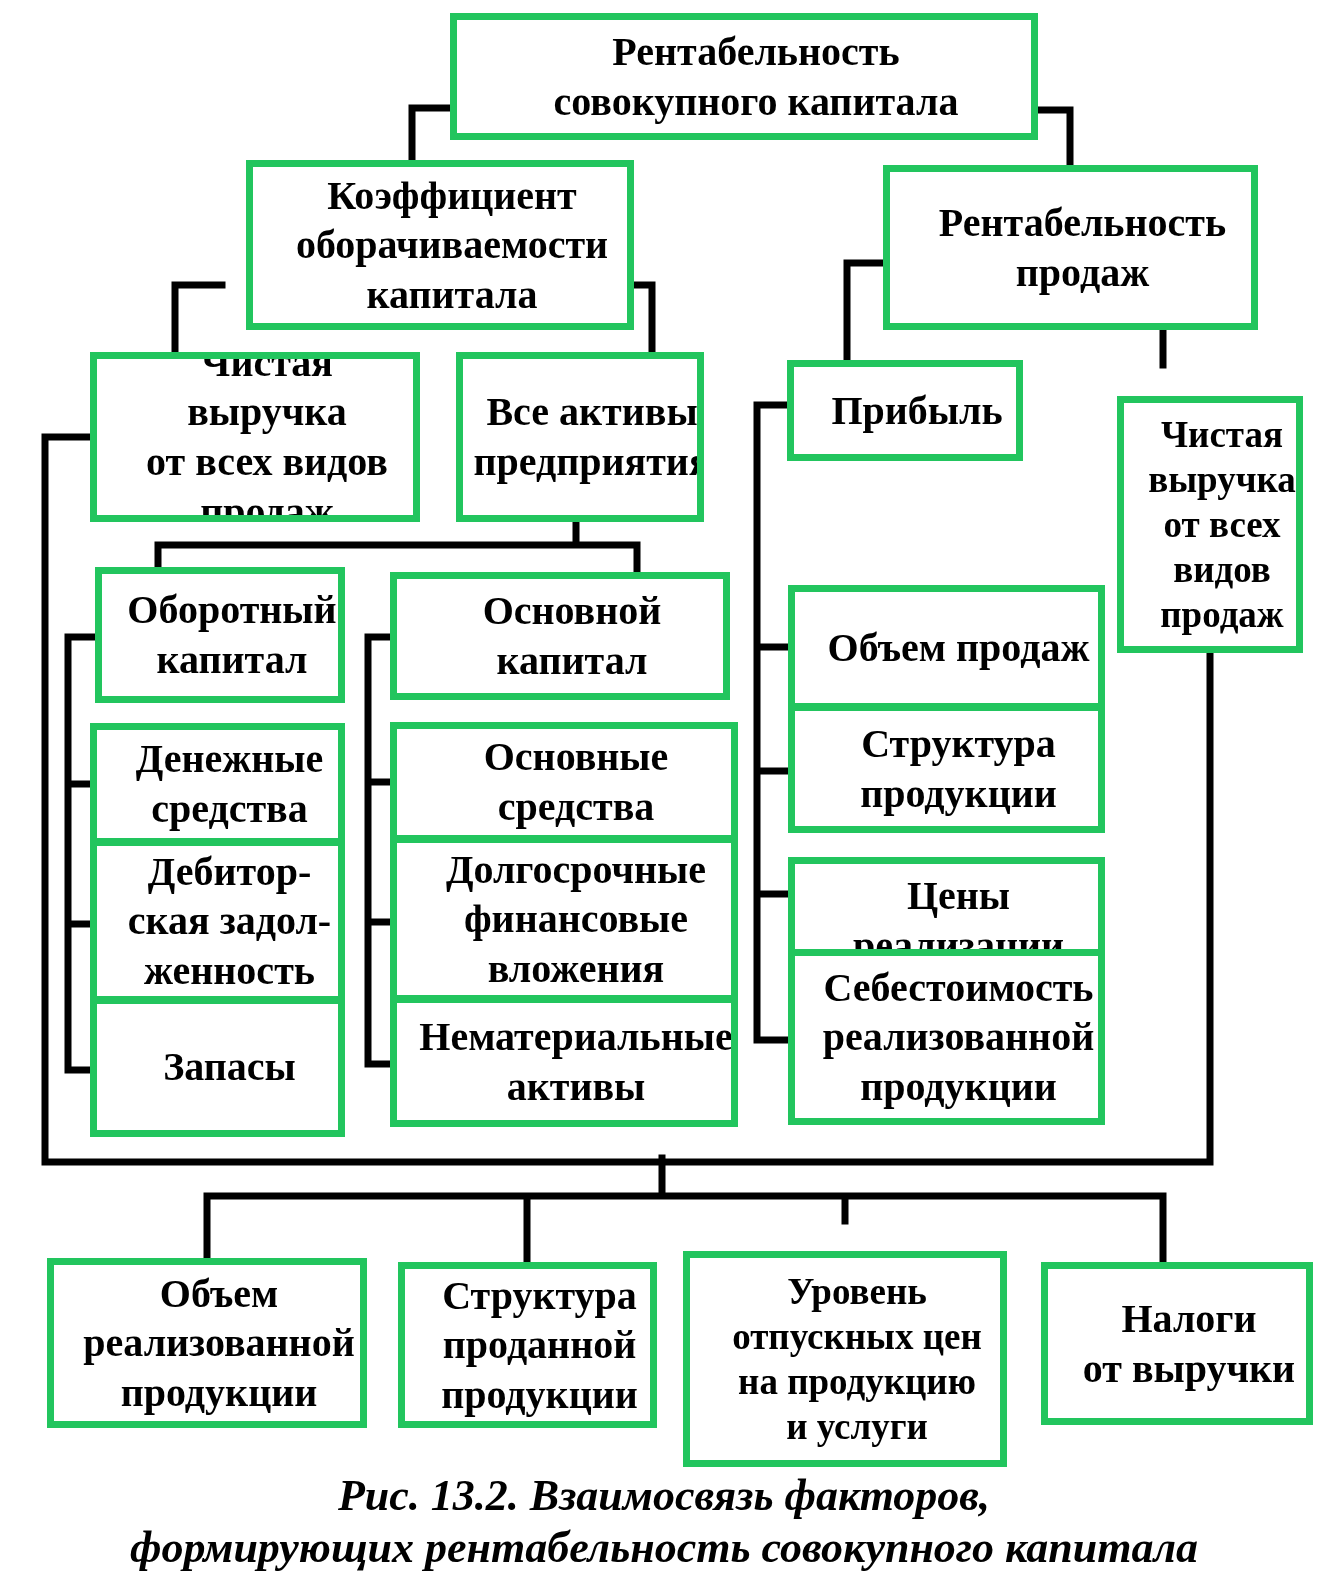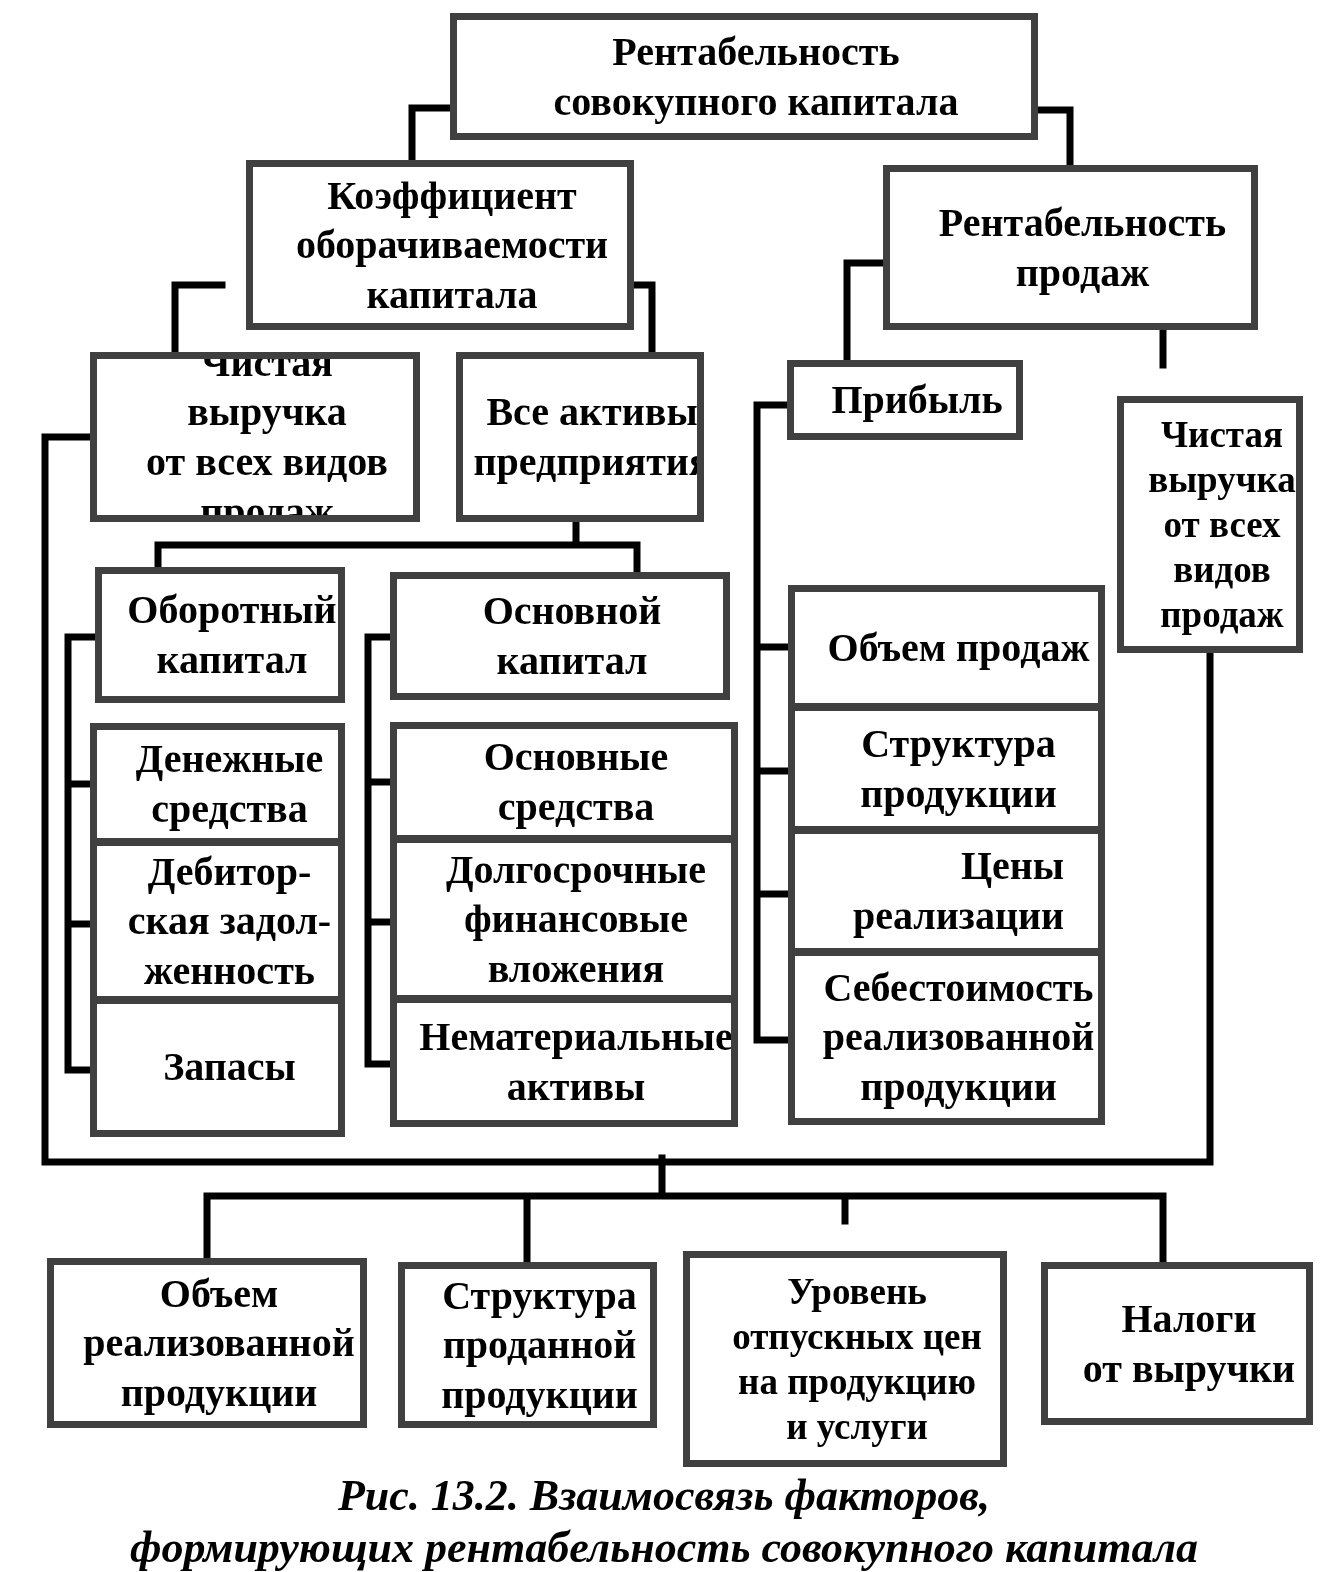--- a/index.html
+++ b/index.html
@@ -13,21 +13,21 @@
     overflow: hidden;
   }
   #wires {
     position: absolute;
     left: 0; top: 0;
     width: 1328px; height: 1572px;
   }
   .box {
     position: absolute;
     box-sizing: border-box;
-    border: 7px solid #404040;
+    border: 7px solid #22c55e;
     background: #ffffff;
     display: flex;
     align-items: center;
     justify-content: center;
     text-align: center;
     font-weight: bold;
     font-size: 40px;
     line-height: 1.24;
     white-space: pre-line;
     overflow: hidden;
@@ -86,21 +86,21 @@
 оборачиваемости
 капитала</div>
   <div class="box" style="left:883px; top:165px; width:375px; height:165px;">Рентабельность
 продаж</div>
 
   <div class="box" style="left:90px; top:352px; width:330px; height:170px;">Чистая выручка
 от всех видов
 продаж</div>
   <div class="box" style="left:456px; top:352px; width:248px; height:170px;">Все активы
 предприятия</div>
-  <div class="box" style="left:787px; top:360px; width:236px; height:80px;text-align:right;">Прибыль</div>
+  <div class="box" style="left:787px; top:360px; width:236px; height:101px;text-align:right;">Прибыль</div>
   <div class="box small" style="left:1117px; top:360px; width:186px; height:257px;">Чистая
 выручка
 от всех
 видов
 продаж</div>
 
   <div class="box" style="left:95px; top:567px; width:250px; height:136px;">Оборотный
 капитал</div>
   <div class="box" style="left:390px; top:572px; width:340px; height:128px;">Основной
 капитал</div>
@@ -116,21 +116,21 @@
 средства</div>
   <div class="box" style="left:390px; top:996px; width:348px; height:131px;">Нематериальные
 активы</div>
   <div class="box" style="left:390px; top:836px; width:348px; height:166px;">Долгосрочные
 финансовые
 вложения</div>
 
   <div class="box" style="left:788px; top:585px; width:317px; height:125px;">Объем продаж</div>
   <div class="box" style="left:788px; top:704px; width:317px; height:129px;">Структура
 продукции</div>
-  <div class="box" style="left:788px; top:827px; width:317px; height:128px;text-align:right;">Цены
+  <div class="box" style="left:788px; top:857px; width:317px; height:128px;">Цены
 реализации</div>
   <div class="box" style="left:788px; top:949px; width:317px; height:176px;">Себестоимость
 реализованной
 продукции</div>
 
   <div class="box" style="left:47px; top:1258px; width:320px; height:170px;">Объем
 реализованной
 продукции</div>
   <div class="box" style="left:398px; top:1262px; width:259px; height:166px;">Структура
 проданной

